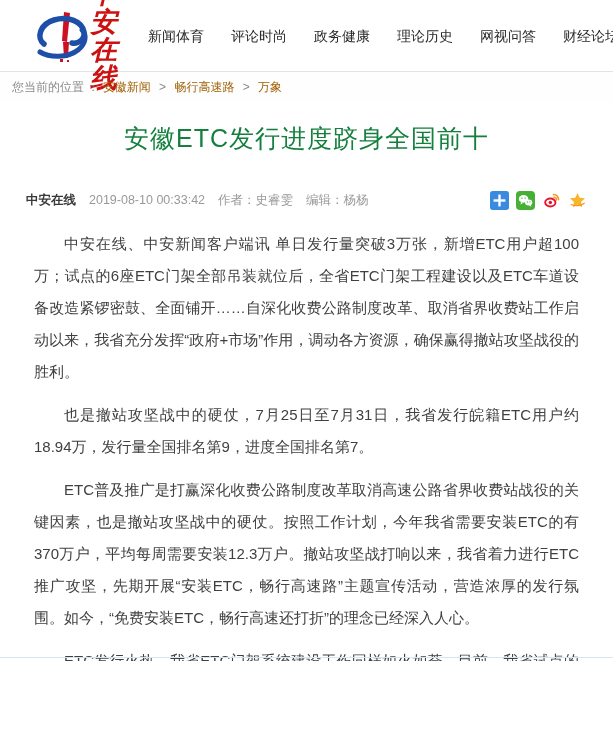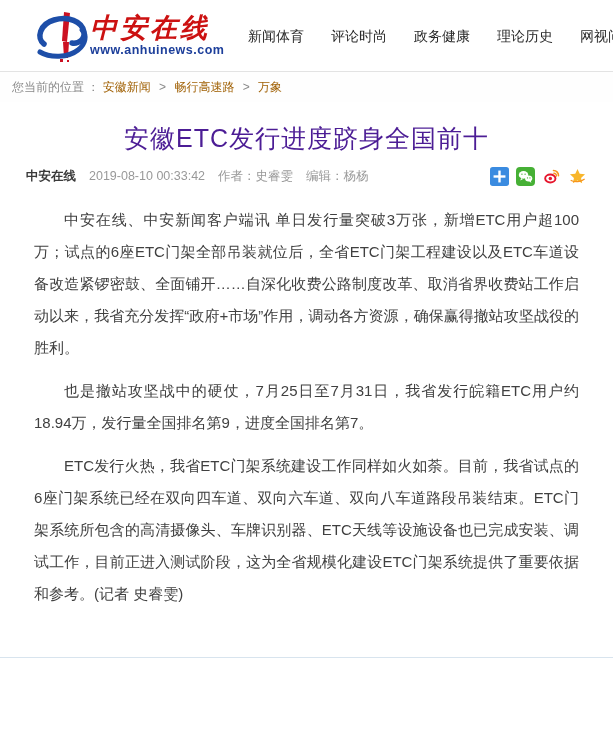--- a/index.html
+++ b/index.html
@@ -17,21 +17,21 @@
   .main-nav{ display:flex; margin-left:28px; gap:27px; }
   .nav-item{ display:flex; align-items:center; color:#2b2b2b; font-size:14px; line-height:20px; text-decoration:none; cursor:pointer; white-space:nowrap; }
 
   
   .breadcrumb{ padding:7px 0 6px 12px; font-size:12px; color:#8a8a8a; background:#fefefe; }
   .breadcrumb a{ color:#a16207; text-decoration:none; cursor:pointer; }
   .breadcrumb .sep{ margin:0 5px; color:#8a8a8a; }
 
   
   .article{ padding:0 34px; }
-  .article-title{ text-align:center; font-size:25px; font-weight:400; color:#4c1d95; letter-spacing:1px; margin-top:20px; margin-bottom:12px; }
+  .article-title{ text-align:center; font-size:25px; font-weight:400; color:#15803d; letter-spacing:1px; margin-top:20px; margin-bottom:36px; }
   .meta-row{ display:flex; justify-content:space-between; align-items:center; margin:0 -8px 12px -8px; }
   .meta-left{ font-size:12.5px; color:#999; display:flex; gap:13px; align-items:baseline; }
   .meta-source{ color:#3a3a3a; font-weight:bold; }
   .share-bar{ display:flex; gap:7px; align-items:center; }
   .share-btn{ width:19px; height:19px; display:inline-flex; align-items:center; justify-content:center; cursor:pointer; background:none; border:none; padding:0; }
   .share-btn svg{ width:19px; height:19px; display:block; }
 
   .article-body{ margin-top:18px; }
   .article-body p{ font-size:15px; line-height:32px; color:#404040; text-indent:2em; text-align:justify; margin-bottom:11px; }
 
@@ -47,21 +47,20 @@
       <svg class="logo-mark" viewBox="0 0 62 56" xmlns="http://www.w3.org/2000/svg">
         <path d="M30 4 L36 5 L33 34 L28 33 Z" fill="#cc1122"></path>
         <path d="M29 34 L35 34 L34 50 L30 50 Z" fill="#cc1122"></path>
         <rect x="26" y="51" width="3" height="3" fill="#cc1122"></rect>
         <rect x="33" y="52" width="2" height="2" fill="#cc1122"></rect>
         <path d="M10 36 C2 30 6 16 20 12 C34 8 48 13 50 24 C51 31 45 36 38 35" fill="none" stroke="#1d4ea8" stroke-width="5.5" stroke-linecap="round"></path>
         <path d="M6 44 C16 50 34 50 44 42 C52 36 53 27 48 22" fill="none" stroke="#1d4ea8" stroke-width="5" stroke-linecap="round"></path>
       </svg>
       <div class="logo-text">
         <div class="logo-name">中安在线</div>
-        <div class="logo-url">www.anhuinews.com</div>
       </div>
     </div>
     <nav class="main-nav">
       <a class="nav-item">
         <span>新闻</span>
         <span>体育</span>
       </a>
       <a class="nav-item">
         <span>评论</span>
         <span>时尚</span>
@@ -143,18 +142,19 @@
               <path d="M12 2.5 L14.8 8.6 L21.5 9.3 L16.5 13.8 L17.9 20.4 L12 17 L6.1 20.4 L7.5 13.8 L2.5 9.3 L9.2 8.6 Z" fill="#f8b62b"></path>
               <path d="M4 17 C9 19.5 16 19 20.5 15.5" fill="none" stroke="#f7931e" stroke-width="1.6" stroke-linecap="round"></path>
             </svg>
         </button>
       </div>
     </div>
 
     <div class="article-body">
       <p>中安在线、中安新闻客户端讯 单日发行量突破3万张，新增ETC用户超100万；试点的6座ETC门架全部吊装就位后，全省ETC门架工程建设以及ETC车道设备改造紧锣密鼓、全面铺开……自深化收费公路制度改革、取消省界收费站工作启动以来，我省充分发挥“政府+市场”作用，调动各方资源，确保赢得撤站攻坚战役的胜利。</p>
       <p>也是撤站攻坚战中的硬仗，7月25日至7月31日，我省发行皖籍ETC用户约18.94万，发行量全国排名第9，进度全国排名第7。</p>
+      <p>ETC普及推广是打赢深化收费公路制度改革取消高速公路省界收费站战役的关键因素，也是撤站攻坚战中的硬仗。按照工作计划，今年我省需要安装ETC的有370万户，平均每周需要安装12.3万户。撤站攻坚战打响以来，我省着力进行ETC推广攻坚，先期开展“安装ETC，畅行高速路”主题宣传活动，营造浓厚的发行氛围。如今，“免费安装ETC，畅行高速还打折”的理念已经深入人心。</p>
       <p>ETC发行火热，我省ETC门架系统建设工作同样如火如荼。目前，我省试点的6座门架系统已经在双向四车道、双向六车道、双向八车道路段吊装结束。ETC门架系统所包含的高清摄像头、车牌识别器、ETC天线等设施设备也已完成安装、调试工作，目前正进入测试阶段，这为全省规模化建设ETC门架系统提供了重要依据和参考。(记者 史睿雯)</p>
     </div>
   </main>
 
   <div class="bottom-line"></div>
 </div>
 
 </body></html>

